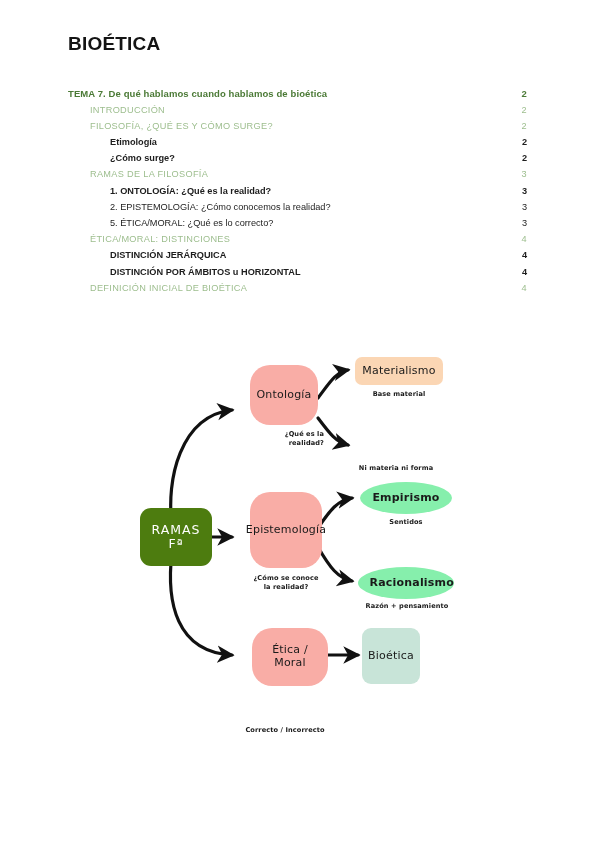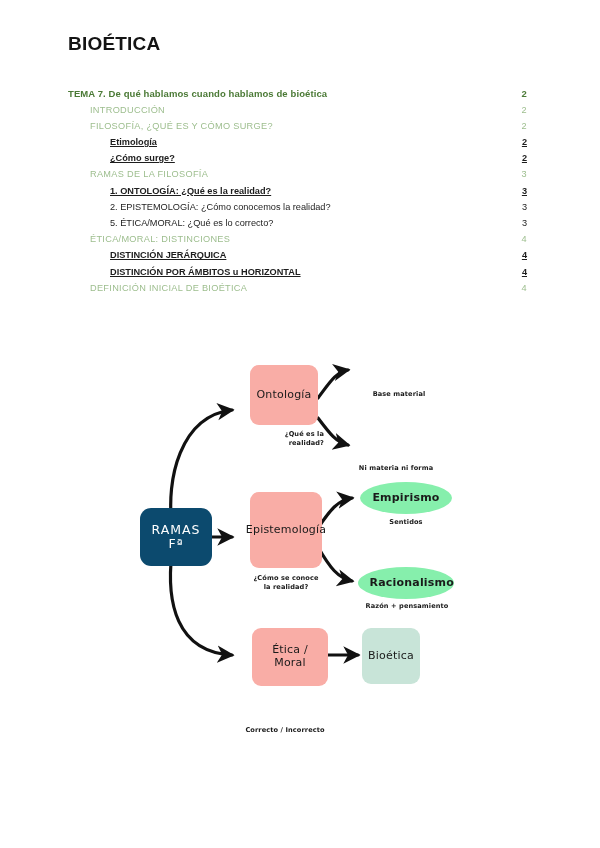--- a/index.html
+++ b/index.html
@@ -68,21 +68,20 @@
     font-size: 9.2px;
     font-weight: normal;
     color: #1d1d1d;
     padding-left: 42px;
   }
   .lvl-2b {
     font-size: 9.2px;
     font-weight: bold;
     color: #1d1d1d;
     padding-left: 42px;
-    text-decoration: underline;
   }
   .toc-row.lvl-1 > .pg,
   .toc-row.lvl-h > .pg,
   .toc-row.lvl-2 > .pg,
   .toc-row.lvl-2b > .pg { padding-left: 8px; }
 
   
   .diagram {
     position: absolute;
     left: 0;
@@ -111,22 +110,22 @@
     position: absolute;
     text-align: center;
     font-family: "DejaVu Sans", sans-serif;
     font-size: 6.6px;
     font-weight: bold;
     color: #1a1a1a;
     line-height: 1.35;
     letter-spacing: 0.1px;
   }
 
-  .box-pink   { background: #f9ada6; border-radius: 9px; }
-  .box-purple { background: #0c4a6e; border-radius: 11px; color: #ffffff; }
+  .box-pink   { background: #f9ada6; border-radius: 20px; }
+  .box-purple { background: #4d7c0f; border-radius: 11px; color: #ffffff; }
   .box-orange { background: #fbd6b4; border-radius: 7px; }
   .box-green  { background: #c8e4d8; border-radius: 9px; }
   .ellipse-blue { background: #86efac; border-radius: 50%; font-weight: bold; }
 
   .box-purple .node-label {
     color: #ffffff;
     font-size: 12.5px;
     letter-spacing: 1px;
   }
 </style>
@@ -256,20 +255,23 @@
     </div>
 
     <div class="node box-pink" style="left:252px; top:288px; width:76px; height:58px;">
       <div class="node-label">
         <span>Ética /</span><br>
         <span>Moral</span>
       </div>
     </div>
     <div class="caption" style="left:235px; top:350px; width:100px;margin-top:36px;">Correcto / Incorrecto</div>
 
+    <div class="node box-orange" style="left:355px; top:17px; width:88px; height:28px;">
+      <div class="node-label">Materialismo</div>
+    </div>
     <div class="caption" style="left:355px; top:50px; width:88px;">Base material</div>
 
     <div class="caption" style="left:348px; top:124px; width:96px;">Ni materia ni forma</div>
 
     <div class="node ellipse-blue" style="left:360px; top:142px; width:92px; height:32px;">
       <div class="node-label">Empirismo</div>
     </div>
     <div class="caption" style="left:360px; top:178px; width:92px;">Sentidos</div>
 
     <div class="node ellipse-blue" style="left:358px; top:227px; width:96px; height:32px;justify-content:flex-end;">

